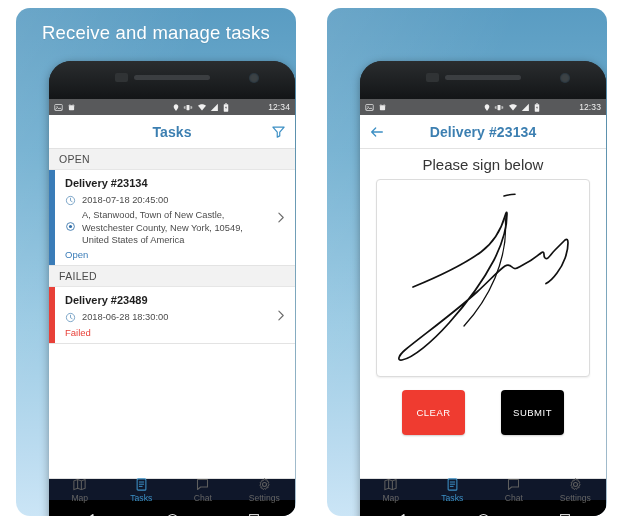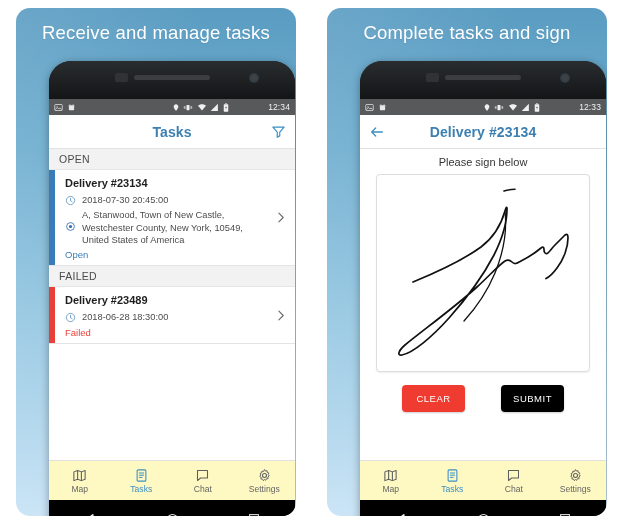--- a/index.html
+++ b/index.html
@@ -138,44 +138,44 @@
   .task-row .ico { flex: 0 0 11px; padding-top: 1px; line-height: 0; }
   .task-row .txt {
     font-size: 9.3px; color: #4c4c4c; line-height: 1.33;
   }
   .task-status { font-size: 9.5px; margin-top: 3px; }
   .task-status.open { color: #3a7cb8; }
   .task-status.failed { color: #e84038; }
   .chev { display: flex; align-items: center; padding-right: 8px; }
   
   .sign-wrap { flex:1; background:#ffffff; display:flex; flex-direction:column; align-items:center; padding-top:7px; }
-  .sign-label { font-size: 11px; color: #353535; margin-bottom: 6px; }
+  .sign-label { font-size: 15px; color: #353535; margin-bottom: 6px; }
   .sign-pad {
     width: 214px; height: 198px;
     background: #ffffff;
     border: 1px solid #dcdcdc;
     border-radius: 4px;
     box-shadow: 0 1px 2px rgba(0,0,0,.07);
     overflow: hidden;
   }
   .sign-btns { display: flex; gap: 36px; margin-top: 13px; }
   .btn {
     border: none; border-radius: 4px;
     color: #ffffff;
     font-size: 9.5px; letter-spacing: .5px;
-    width: 63px; height: 27px;
+    width: 63px; height: 45px;
     cursor: pointer;
     font-family: "Liberation Sans", sans-serif;
     box-shadow: 0 1px 2px rgba(0,0,0,.2);
   }
   .btn.clear { background: #ef3b30; }
   .btn.submit { background: #000000; }
   
   .tabbar {
-    height: 40px; background: #fef9c3;
+    height: 22px; background: #0f172a;
     border-top: 1px solid #e0e0e0;
     display: flex;
   }
   .tab {
     flex: 1; display: flex; flex-direction: column;
     align-items: center; justify-content: center; gap: 1px;
     cursor: pointer;
   }
   .tab .tlabel { font-size: 8.6px; color: #646464; }
   .tab.active .tlabel { color: #3c8fc4; }
@@ -273,21 +273,21 @@
               <div class="accent open"></div>
               <div class="task-body">
                 <div class="task-title">Delivery #23134</div>
                 <div class="task-row">
                   <span class="ico">
                     <svg width="11" height="11" viewBox="0 0 24 24">
                         <circle cx="12" cy="12" r="9" fill="none" stroke="#5b8fb9" stroke-width="1.7"></circle>
                         <path d="M12 7v5.5l3.5 2" fill="none" stroke="#5b8fb9" stroke-width="1.7" stroke-linecap="round"></path>
                       </svg>
                   </span>
-                  <span class="txt">2018-07-30 20:45:00</span>
+                  <span class="txt">2018-07-18 20:45:00</span>
                 </div>
                 <div class="task-row">
                   <span class="ico" style="padding-top:12px">
                     <svg width="11" height="11" viewBox="0 0 24 24">
                         <circle cx="12" cy="12" r="8.5" fill="none" stroke="#2f6ea8" stroke-width="1.8"></circle>
                         <circle cx="12" cy="12" r="3.4" fill="#2f6ea8"></circle>
                       </svg>
                   </span>
                   <span class="txt">A, Stanwood, Town of New Castle, Westchester County, New York, 10549, United States of America</span>
                 </div>
@@ -381,21 +381,20 @@
               </svg>
           </div>
         </div>
       </div>
     </div>
   </div>
 
   <div class="panel">
     <div class="promo-card">
       <div class="promo-sheen"></div>
-      <div class="promo-title">Complete tasks and sign</div>
 
       <div class="phone">
         <div class="phone-bezel-top">
           <div class="sensor-sq"></div>
           <div class="speaker"></div>
           <div class="camera"></div>
         </div>
 
         <div class="screen">
 

